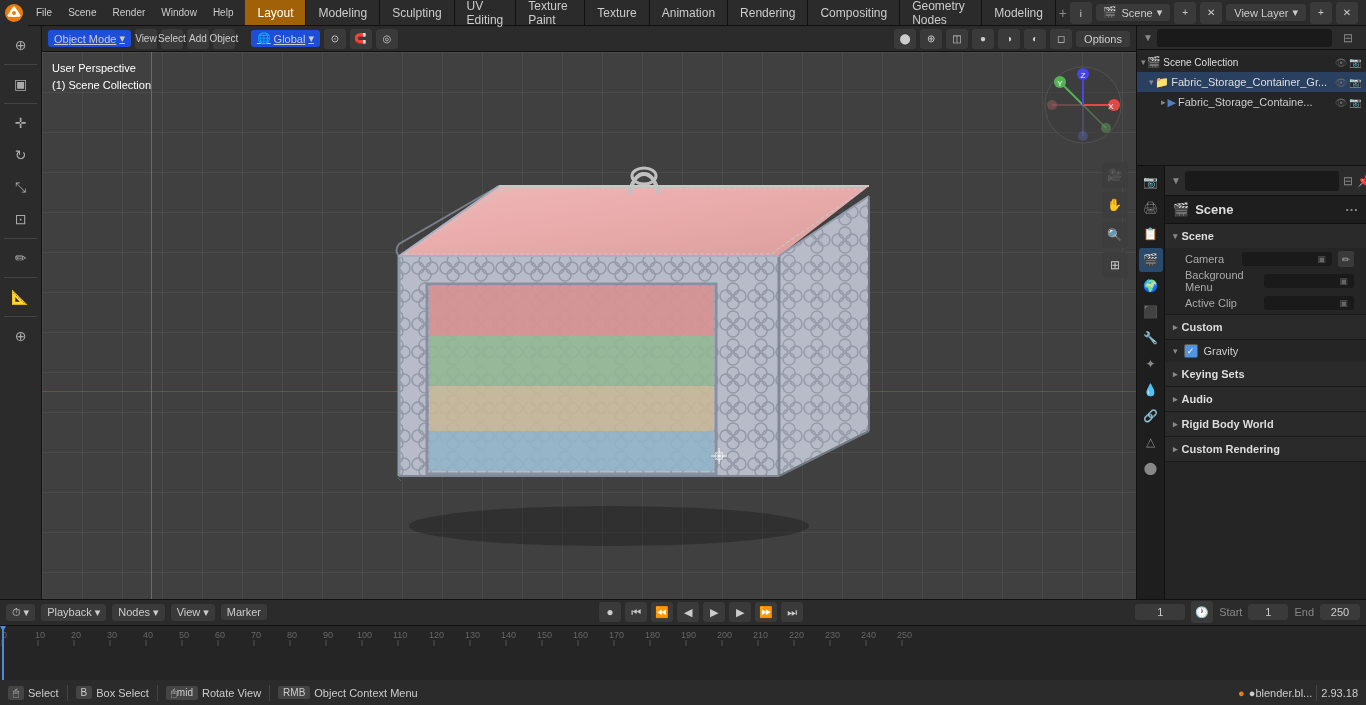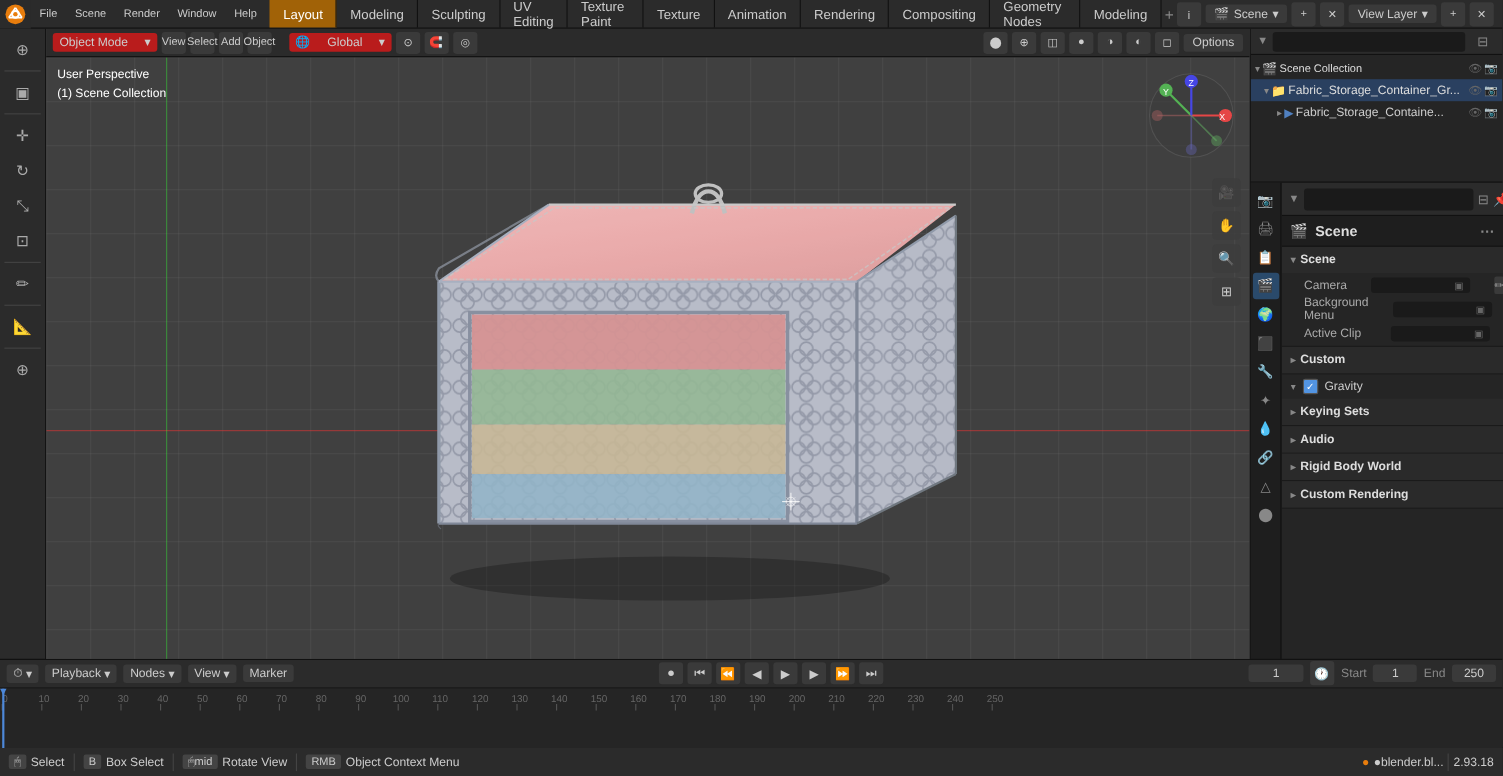--- a/index.html
+++ b/index.html
@@ -151,28 +151,29 @@
       height: 26px;
       background: #2b2b2b;
       display: flex;
       align-items: center;
       gap: 4px;
       padding: 0 6px;
       z-index: 10;
       border-bottom: 1px solid #111;
     }
     .viewport-dropdown {
-      background: #b91c1c;
+      background: #1d4ed8;
       padding: 2px 6px;
       border-radius: 3px;
       display: flex;
       align-items: center;
-      gap: 15px;
-      cursor: pointer;
-      font-size: 11px;
+      gap: 3px;
+      cursor: pointer;
+      font-size: 11px;
+      text-decoration: underline;
     }
     .viewport-icon-btn {
       width: 22px;
       height: 20px;
       display: flex;
       align-items: center;
       justify-content: center;
       background: #3a3a3a;
       border-radius: 3px;
       cursor: pointer;
@@ -355,21 +356,21 @@
       font-weight: bold;
       background: #2a2a2a;
     }
     .prop-arrow { color: #888; font-size: 9px; }
 
     .prop-row {
       height: 22px;
       display: flex;
       align-items: center;
       padding: 0 12px 0 20px;
-      gap: 22px;
+      gap: 6px;
       font-size: 11px;
       color: #aaa;
     }
     .prop-label {
       flex: 1;
       color: #aaa;
     }
     .prop-icon-small {
       width: 16px;
       height: 16px;

